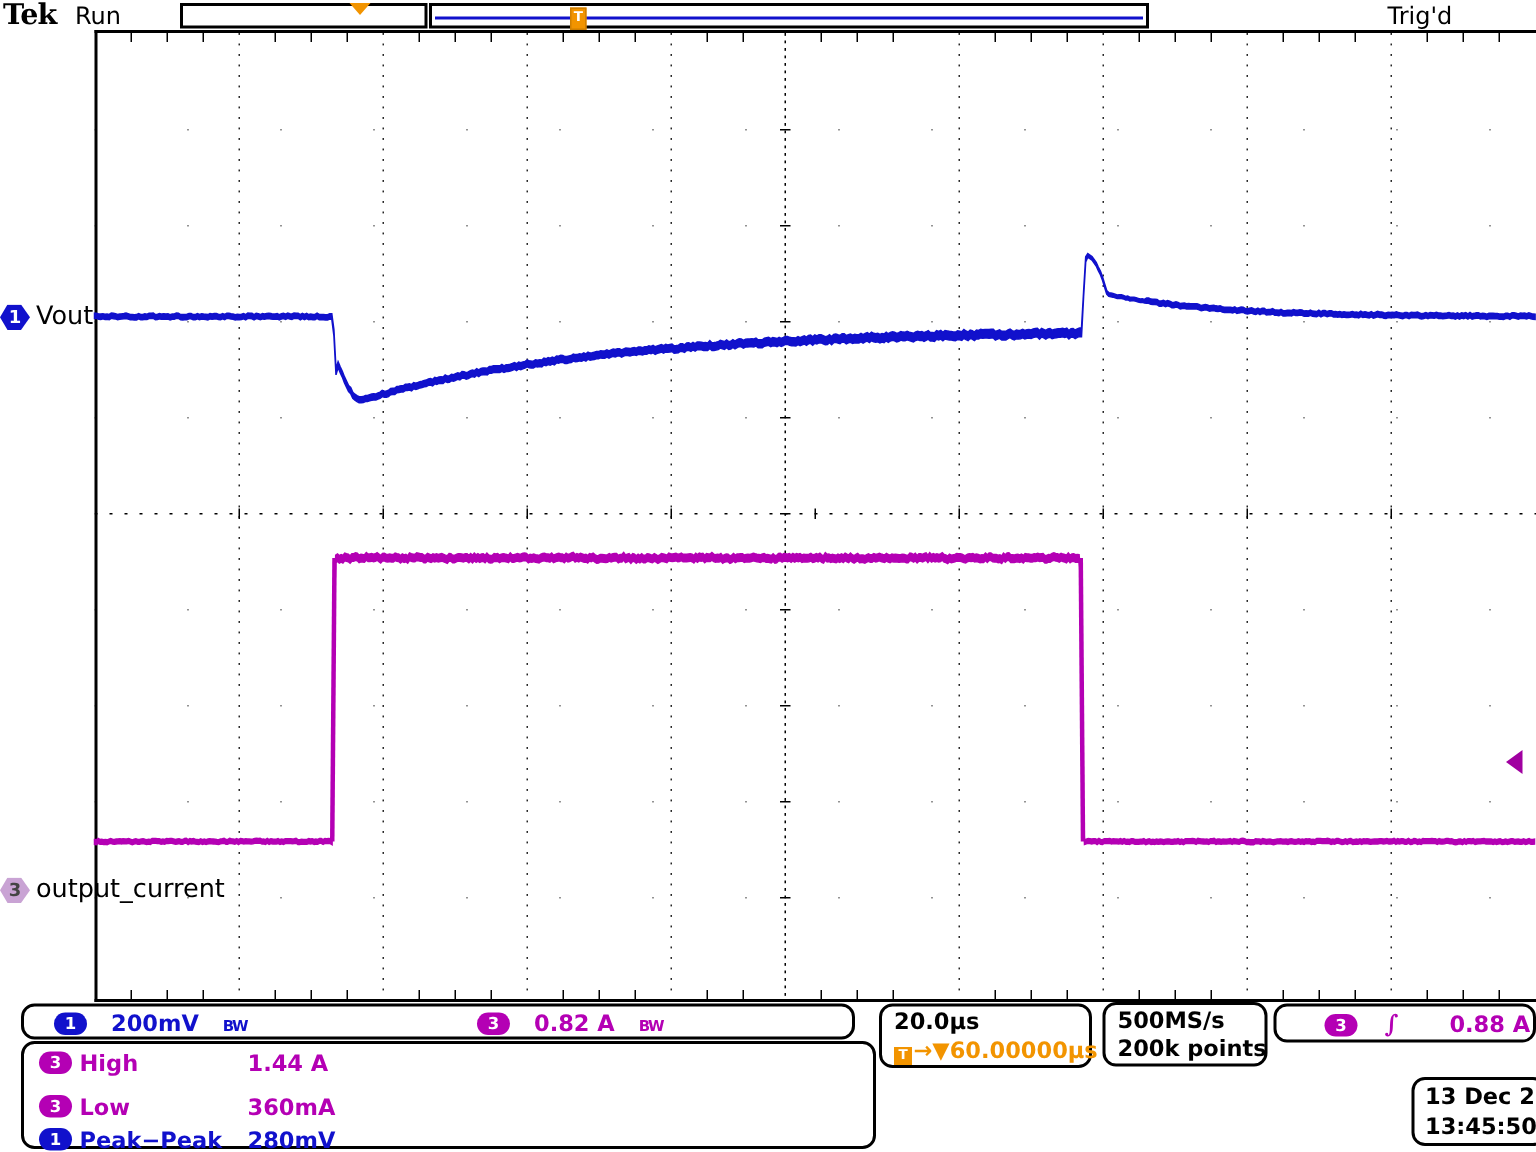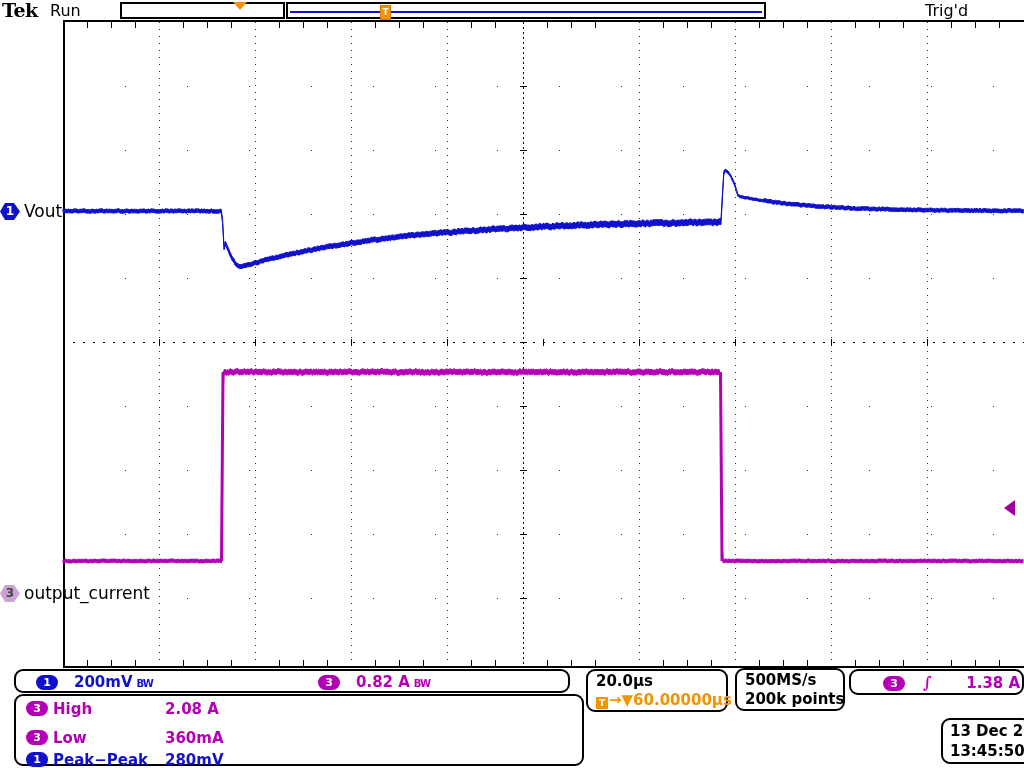--- a/index.html
+++ b/index.html
@@ -73,21 +73,21 @@
 
   .cbadge{display:inline-block;width:22px;height:15px;border-radius:8px;color:#fff;
         font-size:11px;font-weight:bold;text-align:center;line-height:15px;vertical-align:middle;}
   .cbadge.b1{background:#1111cc;}
   .cbadge.b3{background:#b400b4;}
 
   .ch-entry{position:absolute;top:2px;font-size:15px;font-weight:bold;white-space:nowrap;}
   #ch1-entry{left:20px;color:#1111cc;}
   #ch3-entry{left:302px;color:#b400b4;}
   .ch-scale{margin-left:16px;}
-  .bw-glyph{margin-left:4px;font-size:10px;letter-spacing:-1px;}
+  .bw-glyph{margin-left:16px;font-size:10px;letter-spacing:-1px;}
 
   .meas-row{position:absolute;left:10px;font-size:15px;font-weight:bold;white-space:nowrap;height:17px;}
   .meas-name{display:inline-block;margin-left:5px;width:112px;vertical-align:middle;}
   .meas-val{display:inline-block;vertical-align:middle;}
   .mv{color:#1111cc;} .mm{color:#b400b4;}
 
   .tp-line{position:absolute;left:8px;font-size:15px;font-weight:bold;white-space:nowrap;color:#000;}
   .tp-line.orange{color:#f29400;}
   #tmark-sq{display:inline-block;width:12px;height:12px;background:#f29400;color:#fff;
         font-size:9px;font-weight:bold;text-align:center;line-height:12px;vertical-align:-1px;
@@ -235,21 +235,21 @@
   <div class="ch-entry" id="ch1-entry">
     <span class="cbadge b1">1</span><span class="ch-scale">200mV</span><span class="bw-glyph">BW</span>
   </div>
   <div class="ch-entry" id="ch3-entry">
     <span class="cbadge b3">3</span><span class="ch-scale">0.82 A</span><span class="bw-glyph">BW</span>
   </div>
 </div>
 
 <div class="panel" id="meas-panel">
   <div class="meas-row mm" style="top:3px">
-    <span class="cbadge b3">3</span><span class="meas-name">High</span><span class="meas-val">2.08 A</span>
+    <span class="cbadge b3">3</span><span class="meas-name">High</span><span class="meas-val">1.44 A</span>
   </div>
   <div class="meas-row mm" style="top:32px">
     <span class="cbadge b3">3</span><span class="meas-name">Low</span><span class="meas-val">360mA</span>
   </div>
   <div class="meas-row mv" style="top:54px">
     <span class="cbadge b1">1</span><span class="meas-name">Peak−Peak</span><span class="meas-val">280mV</span>
   </div>
 </div>
 
 <div class="panel" id="time-panel">
@@ -259,20 +259,20 @@
   </div>
 </div>
 
 <div class="panel" id="acq-panel">
   <div class="tp-line" style="top:1px">500MS/s</div>
   <div class="tp-line" style="top:20px">200k points</div>
 </div>
 
 <div class="panel" id="trig-panel">
   <div id="trig-row">
-    <span class="cbadge b3" style="margin-left:32px">3</span><span id="trig-slope" style="margin-left:18px">∫</span><span style="margin-left:34px">1.38 A</span>
+    <span class="cbadge b3" style="margin-left:32px">3</span><span id="trig-slope" style="margin-left:18px">∫</span><span style="margin-left:34px">0.88 A</span>
   </div>
 </div>
 
 <div class="panel" id="date-panel">
   <div class="dt-line" style="top:2px">13 Dec  2016</div>
   <div class="dt-line" style="top:22px">13:45:50</div>
 </div>
 
 </body></html>

